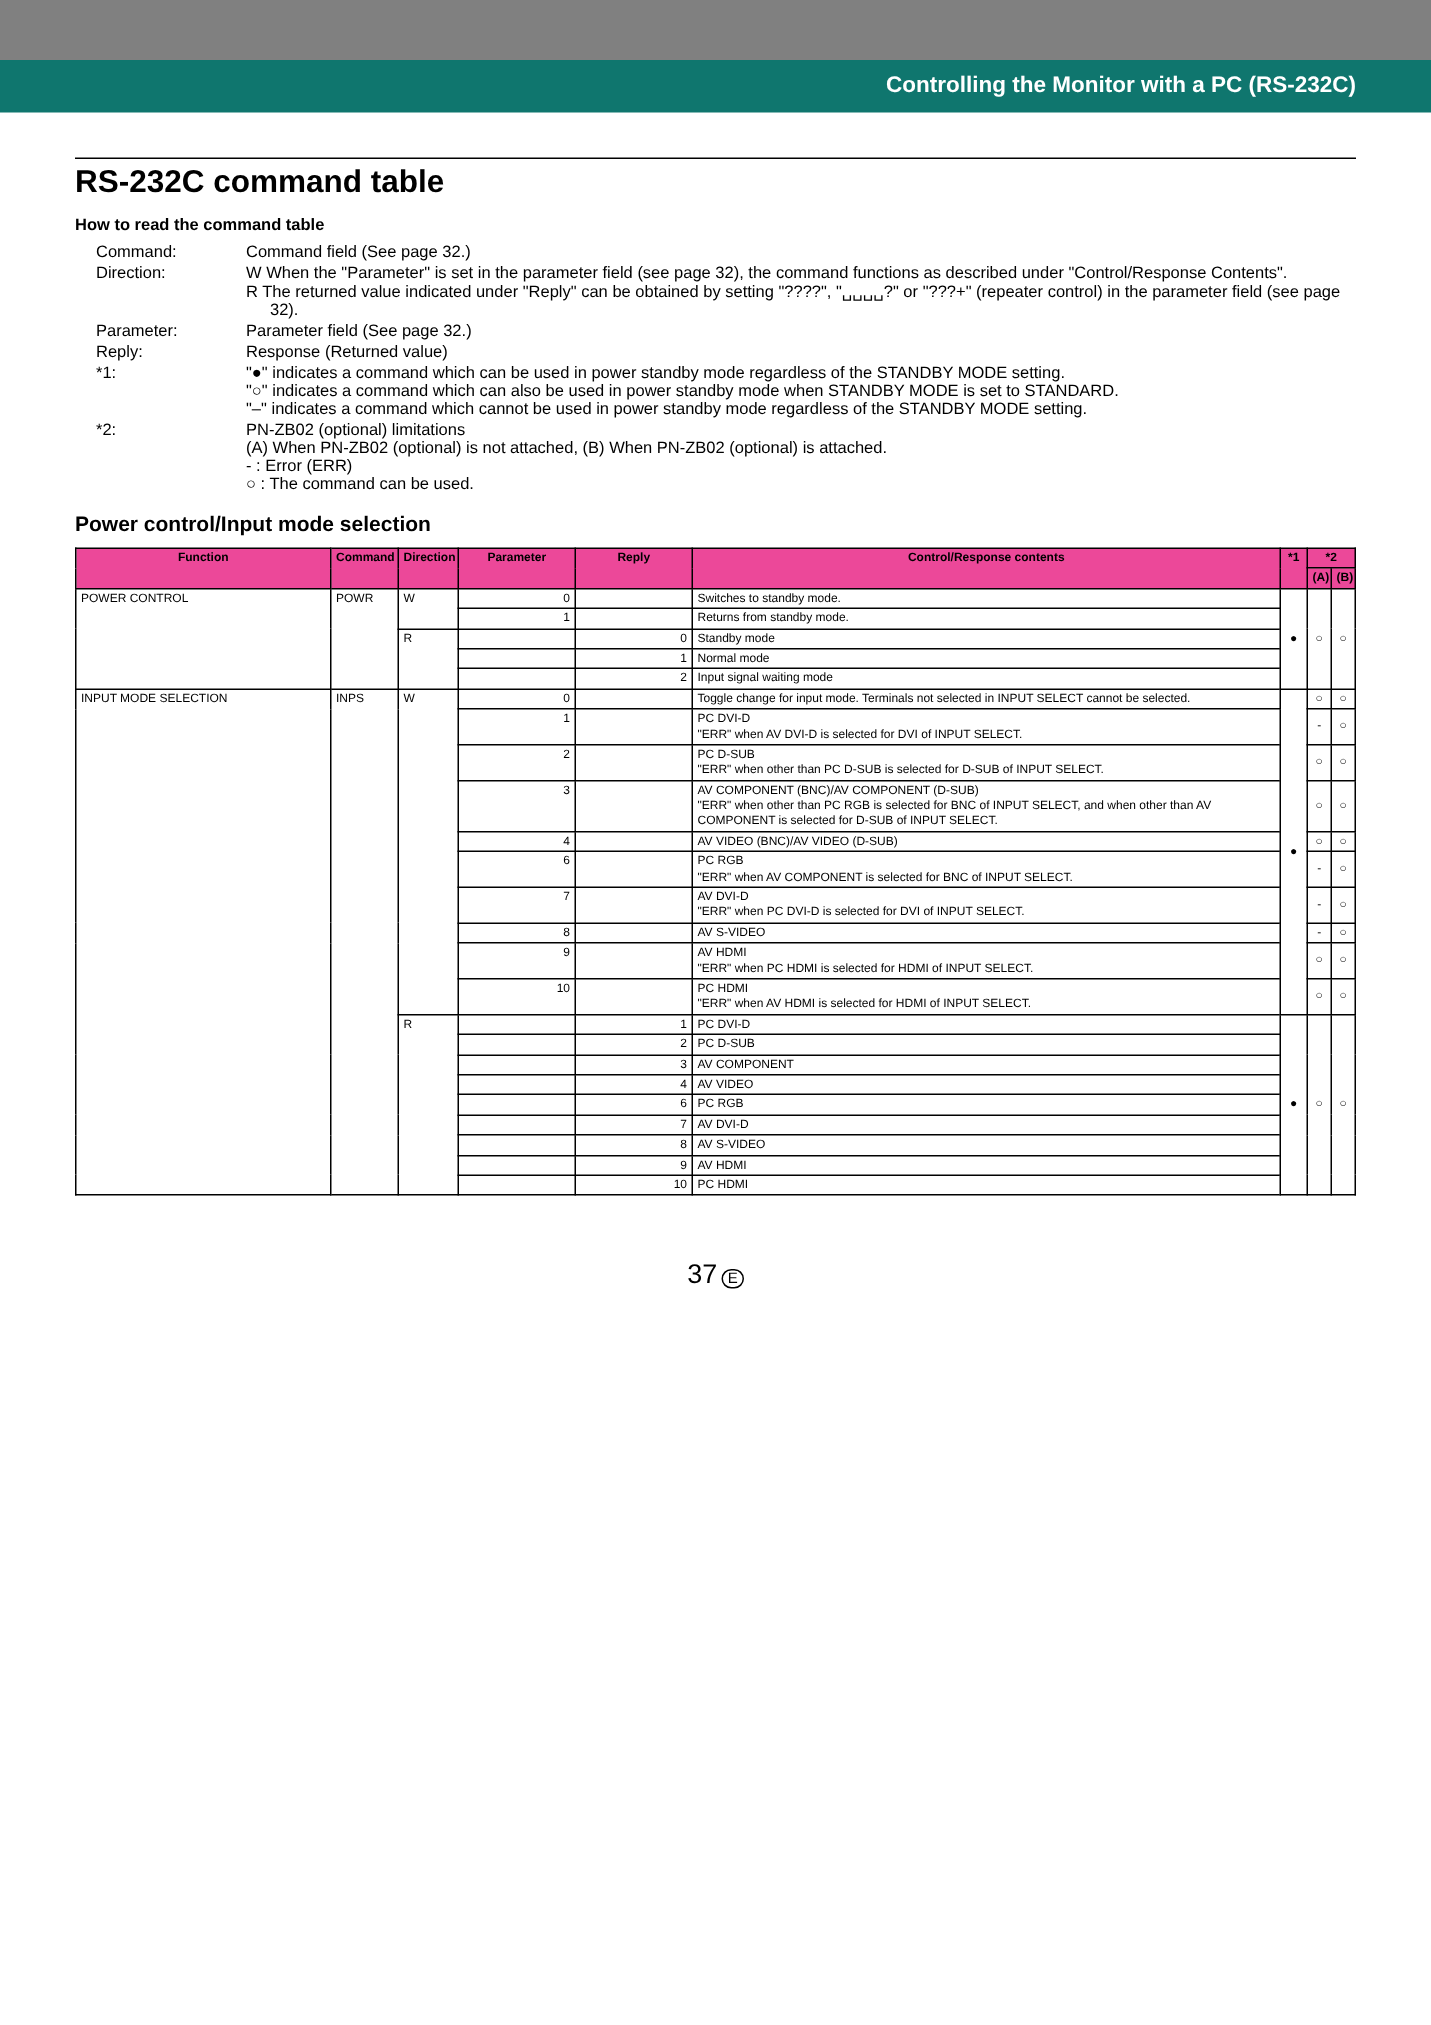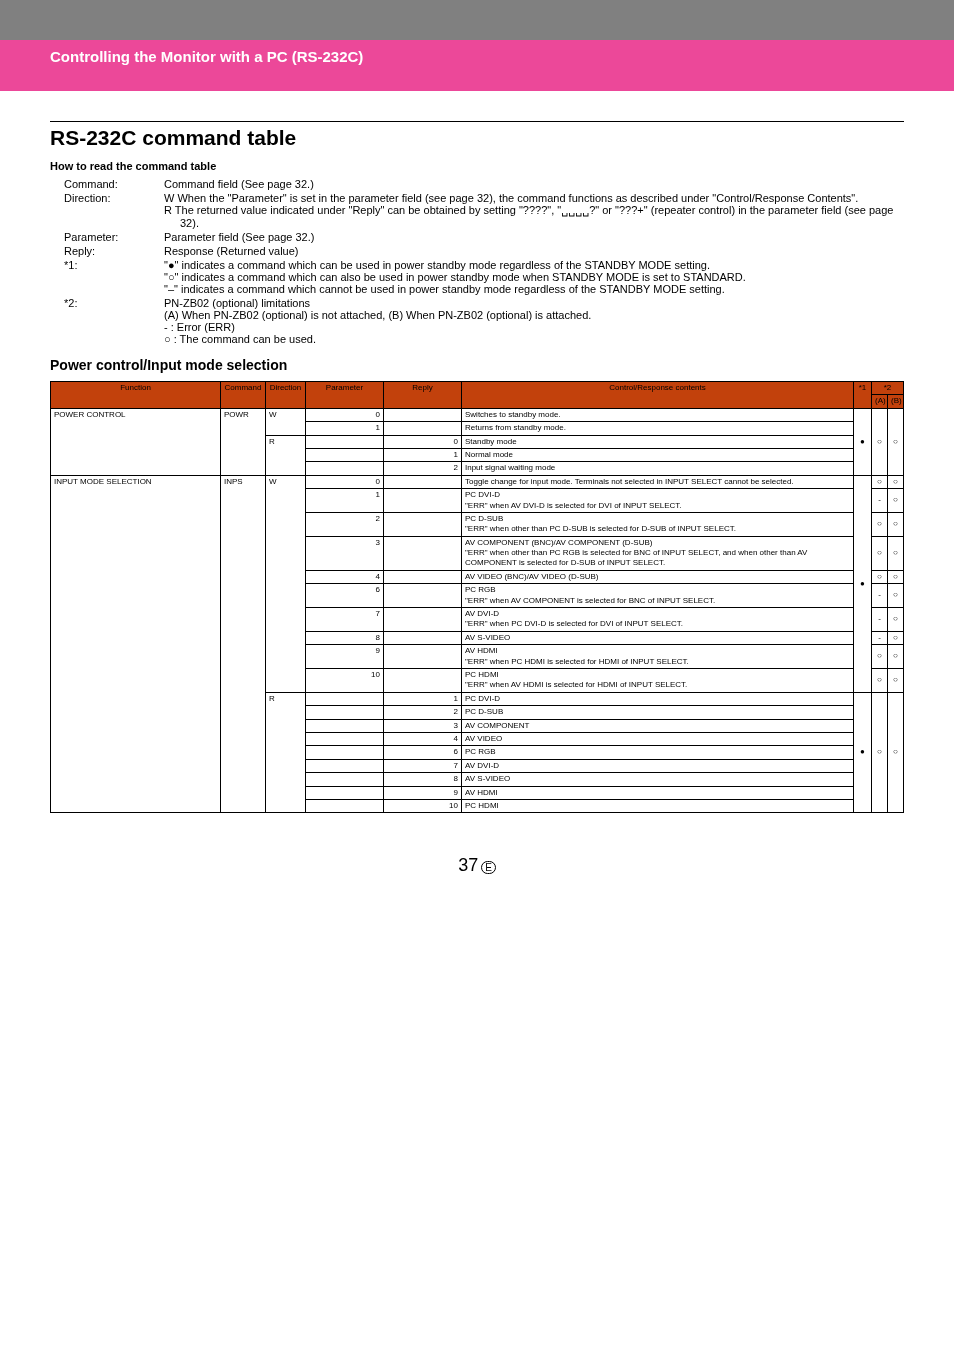--- a/index.html
+++ b/index.html
@@ -1,29 +1,29 @@
 <!DOCTYPE html>
 <html><head>
 <meta charset="utf-8">
 <style>
 body{margin:0;font-family:Arial,Helvetica,sans-serif;font-size:11px;background:#fff;color:#000;width:954px}
 .topbar{background:#808080;height:40px}
-.header-title{background:#ec4899;color:#fff;font-weight:bold;font-size:15px;padding:8px 50px 26px;text-align:left}
+.header-title{background:#0f766e;color:#fff;font-weight:bold;font-size:15px;padding:8px 50px 10px;text-align:right}
 .content{padding:16px 50px}
 hr{margin:14px 0 4px;border:none;border-top:1px solid #000}
 h1{font-size:21px;font-weight:bold;margin:0 0 10px}
 h2{font-size:11px;font-weight:bold;margin:0 0 6px}
 h3{font-size:14px;font-weight:bold;margin:12px 0 8px}
 .def-block{margin-bottom:2px;display:flex}
 .def-label{width:100px;flex-shrink:0;padding-left:14px}
 .def-text{flex:1}
 .sub{padding-left:16px;text-indent:-16px}
 table{border-collapse:collapse;width:100%;font-size:8px;table-layout:fixed}
 th,td{border:1px solid #000;padding:1px 3px;vertical-align:top;line-height:1.3}
-th{font-weight:normal;text-align:center;background:#c2410c}
+th{font-weight:bold;text-align:center;background:#ec4899}
 .col-fn{width:170px}.col-cmd{width:45px}.col-dir{width:40px}.col-par{width:78px}.col-rep{width:78px}.col-star1{width:18px}.col-a{width:16px}.col-b{width:16px}
 .num{text-align:right}
 .ctr{text-align:center;vertical-align:middle}
 .pagenum{text-align:center;padding:26px 50px;font-size:18px}
 .pagenum .e{font-size:10px;border:1px solid #000;border-radius:7px;padding:0 3px;margin-left:3px}
 </style>
 </head>
 <body>
 
 <div class="topbar"></div>

